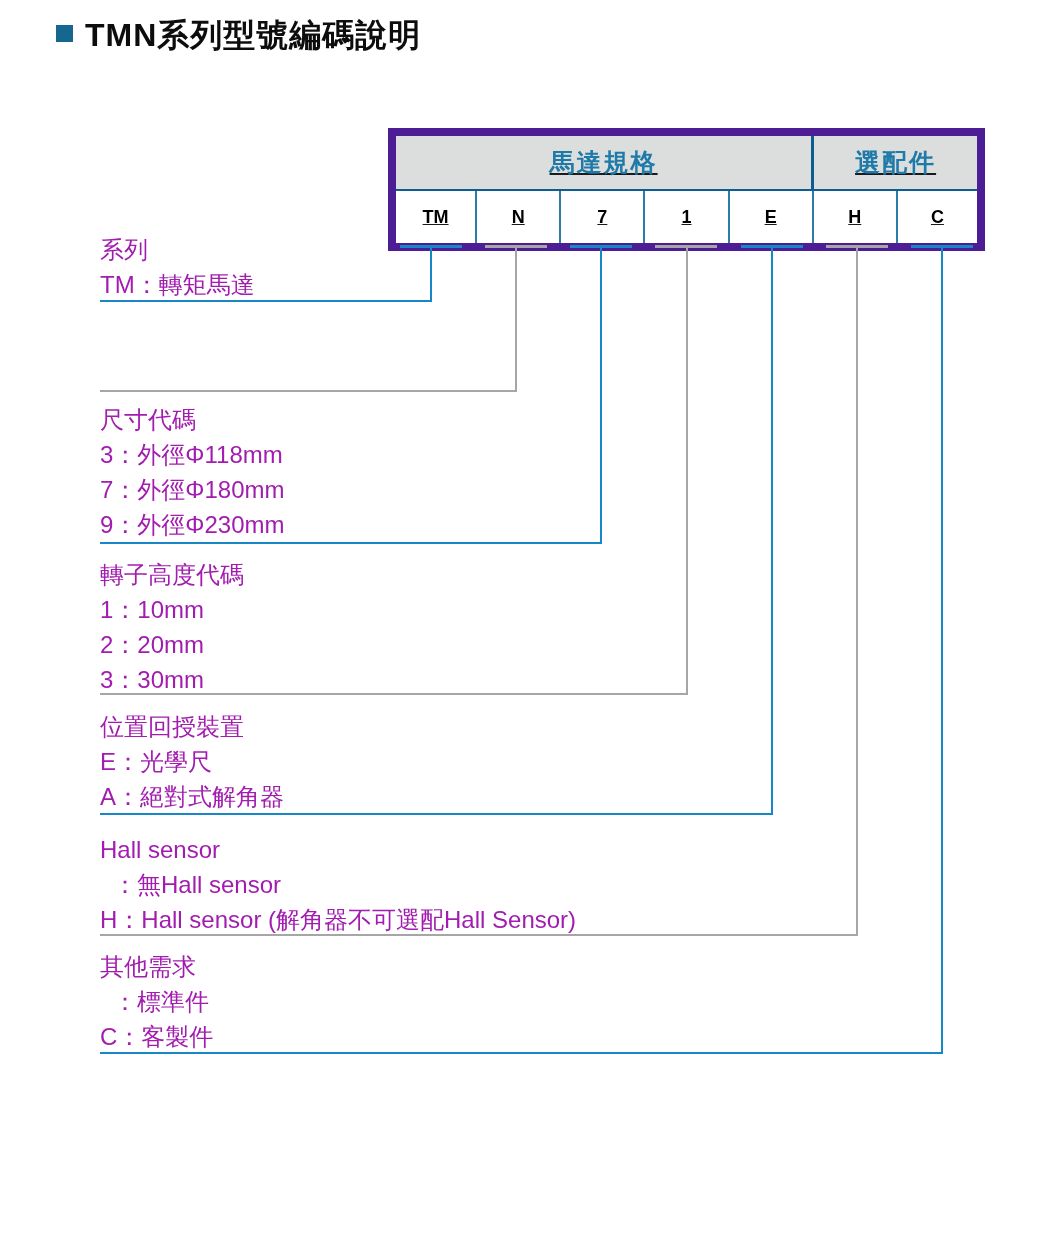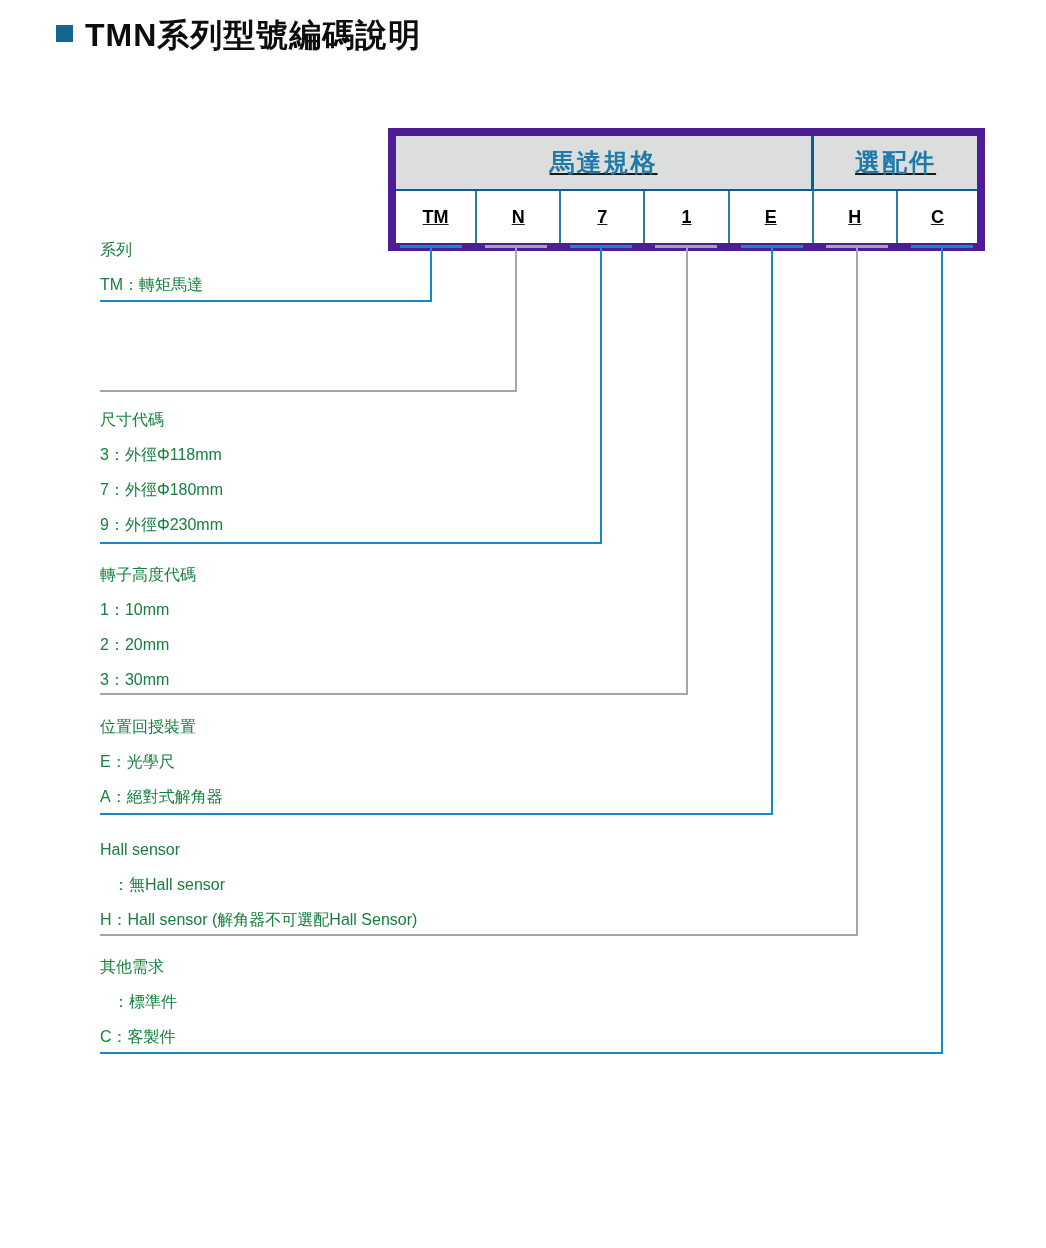--- a/index.html
+++ b/index.html
@@ -40,21 +40,21 @@
 
   
   .line{position:absolute;}
   .blue{background:#1787c8;}
   .gray{background:#a6a6a6;}
   .tick{height:3px;top:239px;}
   .vline{width:2px;top:241px;}
   .underline{height:2px;left:100px;}
 
   
-  .section{position:absolute;left:100px;font-size:16px;line-height:35px;color:#15803d;}
+  .section{position:absolute;left:100px;font-size:24px;line-height:35px;color:#a21caf;}
   .sec-heading{font-weight:500;}
   .sec-item{font-weight:500;}
   .indent{padding-left:13px;}
 </style>
 </head>
 <body>
 
 <div class="canvas">
 
   <div class="title-row">

